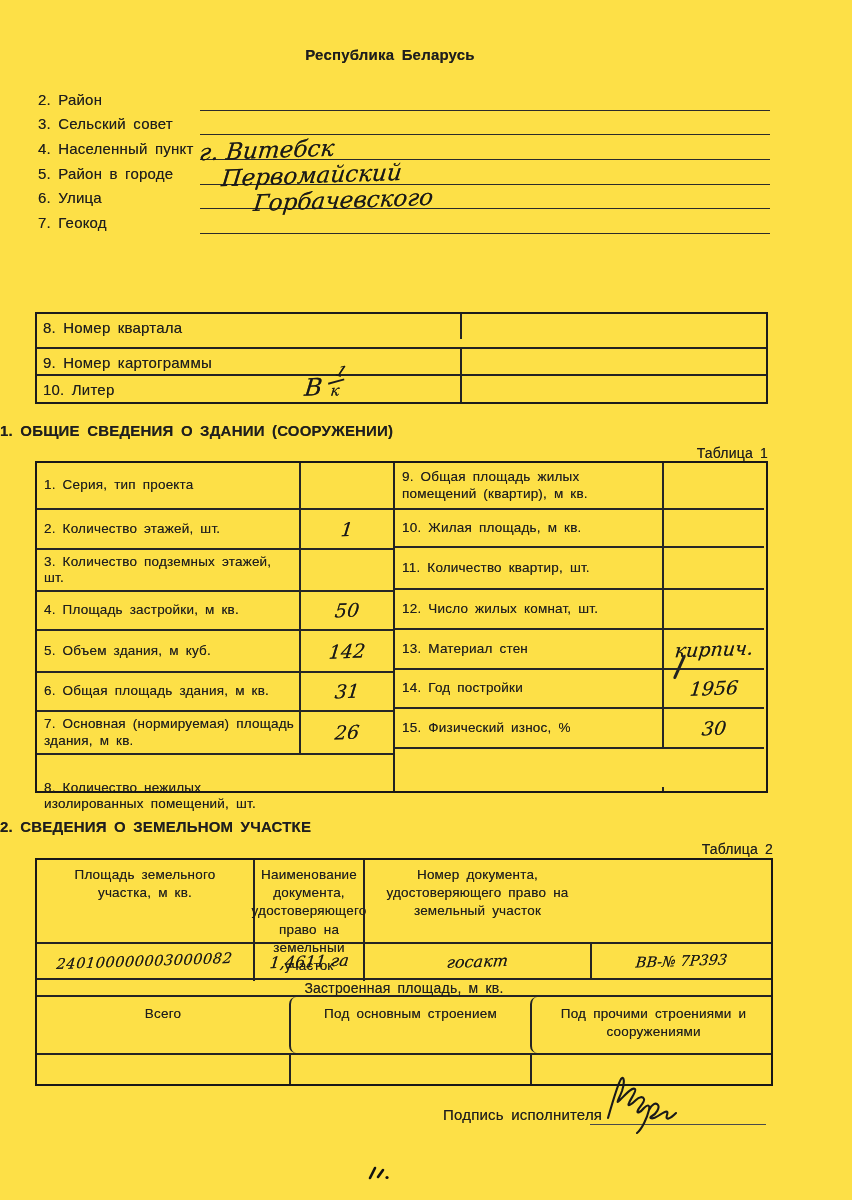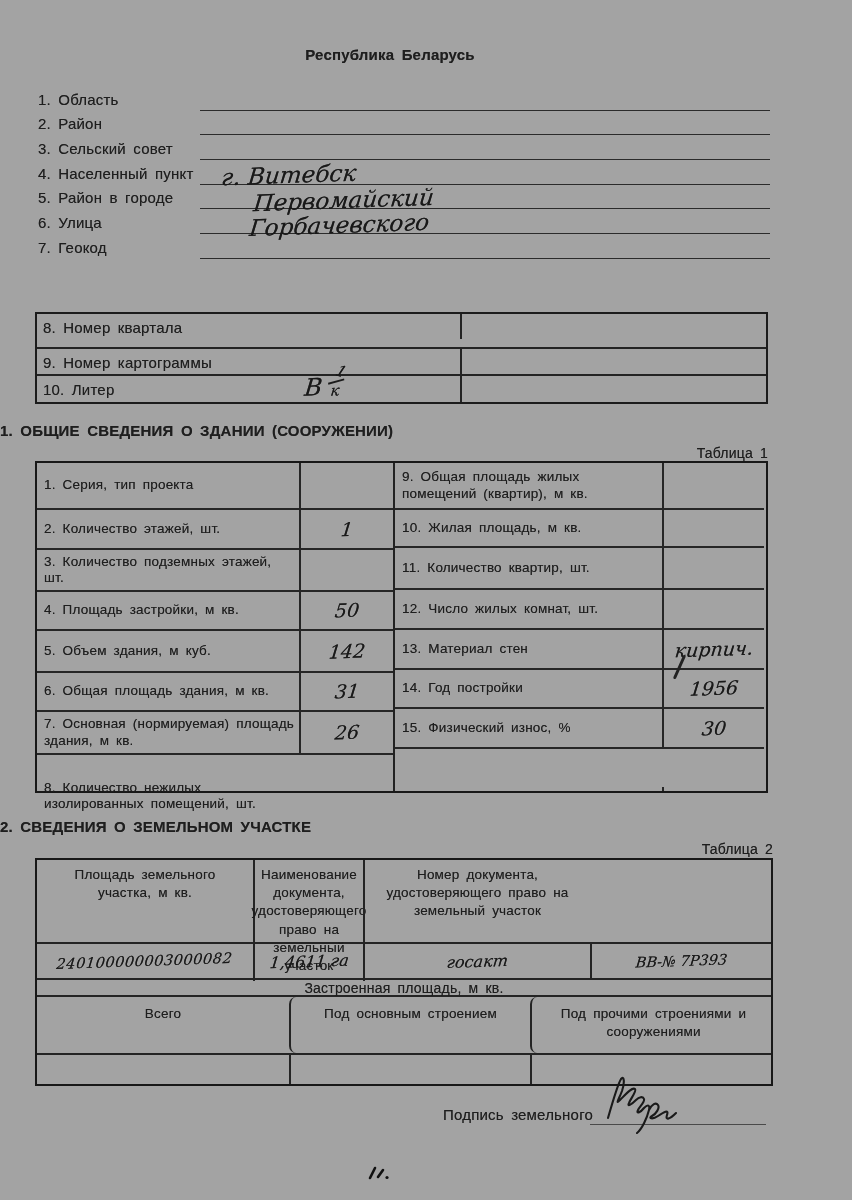--- a/index.html
+++ b/index.html
@@ -1,21 +1,21 @@
 <!DOCTYPE html>
 <html><head>
 <meta charset="utf-8">
 <style>
   * { box-sizing: border-box; margin: 0; padding: 0; }
   body { background: #e8e8e6; }
   .page {
     position: relative;
     width: 852px; height: 1200px;
     margin: 0 auto;
-    background: #a3a3a3;
+    background: #fde047;
     font-family: "Liberation Sans", sans-serif;
     color: #1e1e1e;
     overflow: hidden;
   }
   .printed { letter-spacing: .2px; word-spacing: 3px; text-shadow: 0 0 .4px rgba(20,20,20,.55); }
 
   
   .hw {
     font-family: "DejaVu Serif", serif;
     font-style: italic;
@@ -99,26 +99,20 @@
 </style>
 </head>
 <body>
 
 <div class="page">
 
   <div class="doc-title printed">Республика Беларусь</div>
 
   <div class="fields">
     <div class="f-row">
-      <span class="f-label printed">1. Область</span>
-      <span class="f-line">
-          <span class="hw"></span>
-        </span>
-    </div>
-    <div class="f-row">
       <span class="f-label printed">2. Район</span>
       <span class="f-line">
           <span class="hw"></span>
         </span>
     </div>
     <div class="f-row">
       <span class="f-label printed">3. Сельский совет</span>
       <span class="f-line">
           <span class="hw"></span>
         </span>
@@ -278,21 +272,21 @@
       <div class="cell printed">Под основным строением</div>
       <div class="cell printed">Под прочими строениями и сооружениями</div>
     </div>
     <div class="t2-empty">
       <div class="cell"></div>
       <div class="cell"></div>
       <div class="cell"></div>
     </div>
   </div>
 
-  <div class="sig-label printed">Подпись земельного</div>
+  <div class="sig-label printed">Подпись исполнителя</div>
   <div class="sig-line"></div>
   <svg class="sig-svg" width="110" height="62" viewBox="0 0 110 62">
     <path d="M16 46 C20 32 26 12 29 7 C32 3 33 10 30 19 C27 27 23 33 28 28 C34 22 40 15 43 17 C45 19 39 26 37 31 C35 35 39 33 44 28 C47 25 51 24 52 27 C53 30 48 34 46 38 C44 42 48 41 52 36 C56 32 58 33 57 38 C55 46 50 57 45 61 M57 38 C60 32 64 30 66 33 C68 36 64 42 60 44 C56 46 60 48 66 44 C72 40 77 37 75 43 C73 49 78 47 84 41" fill="none" stroke="#1a1a1a" stroke-width="2.1" stroke-linecap="round"></path>
   </svg>
 
   <svg class="stray" width="30" height="18" viewBox="0 0 30 18">
     <path d="M4 14 L9 4 M12 13 L17 6" stroke="#111" stroke-width="2.6" stroke-linecap="round"></path>
     <circle cx="21" cy="13.5" r="1.6" fill="#111"></circle>
   </svg>
 

